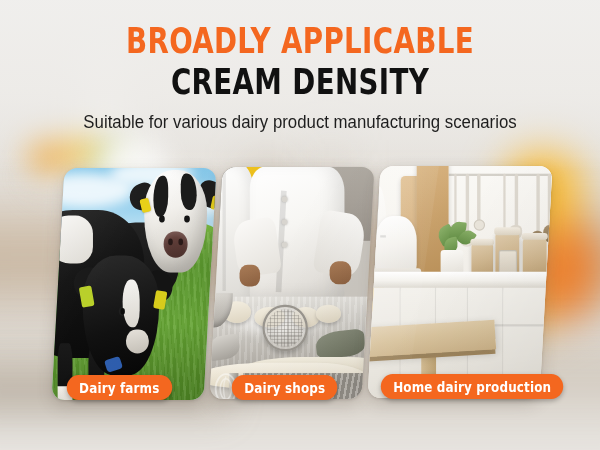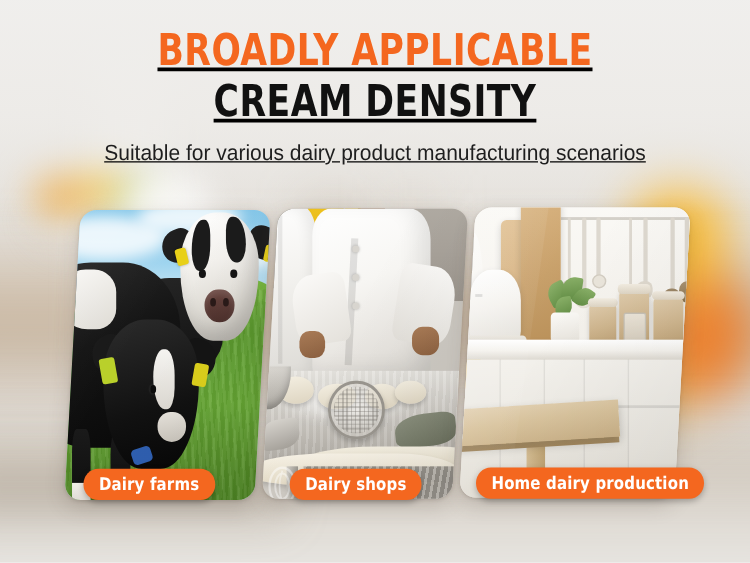--- a/index.html
+++ b/index.html
@@ -91,21 +91,21 @@
     filter:blur(17px);
     background:linear-gradient(180deg, rgba(150,136,118,0) 0%, rgba(142,128,110,.42) 55%, rgba(150,136,118,0) 100%);
   }
   
   .bg-topwash {
     position:absolute; left:0; right:0; top:0; height:38%;
     background:linear-gradient(180deg, rgba(240,239,237,.94) 0%, rgba(238,236,233,.80) 55%, rgba(236,234,231,0) 100%);
   }
 
   
-  .header { position:absolute; left:0; right:0; top:22px; text-align:center; z-index:6;text-decoration:underline; }
+  .header { position:absolute; left:0; right:0; top:22px; text-align:center; z-index:6; }
   .title-1 {
     font-family:"DejaVu Sans Condensed","Liberation Sans Narrow","Liberation Sans", sans-serif;
     font-weight:700;
     font-size:35px;
     line-height:38px;
     letter-spacing:.4px;
     color:#f4671f;
     transform:scaleX(.88);
     white-space:nowrap;
   }

